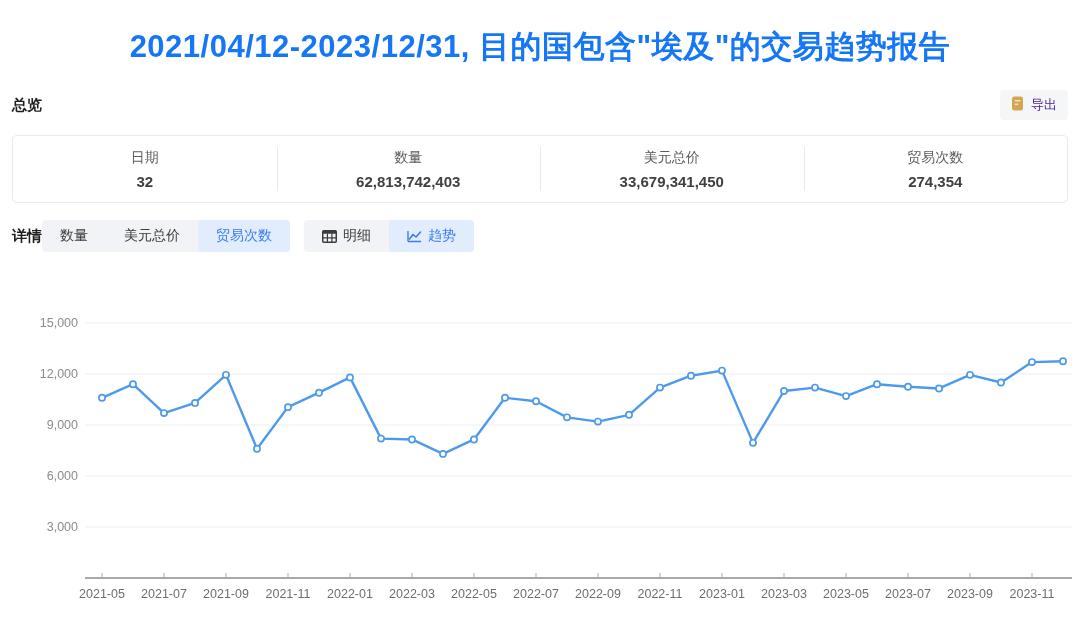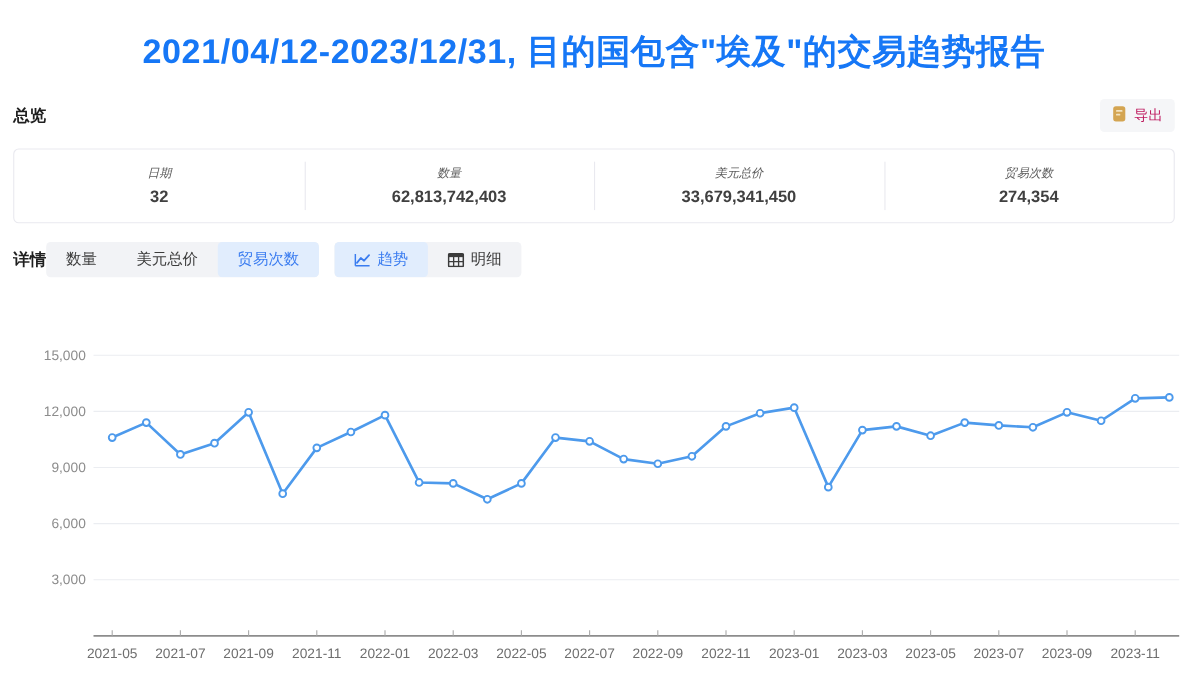--- a/index.html
+++ b/index.html
@@ -9,31 +9,31 @@
 
   .report-title { position:absolute; top:26px; left:0; width:100%;
     text-align:center; font-size:31px; font-weight:bold; color:#1677f6;
     letter-spacing:0.5px; }
 
   .overview-bar { position:absolute; top:90px; left:12px; right:12px;
     display:flex; justify-content:space-between; align-items:center; height:30px; }
   .section-heading { font-size:15px; font-weight:bold; color:#1f1f1f; }
 
   .export-btn { display:flex; align-items:center; gap:6px; background:#f5f6f8;
-    border:none; border-radius:4px; padding:6px 11px; font-size:13px; color:#be185d;
+    border:none; border-radius:4px; padding:6px 11px; font-size:13px; color:#4c1d95;
     cursor:pointer; font-family:inherit; }
 
   .stats-card { position:absolute; top:135px; left:12px; right:12px; height:68px;
     border:1px solid #e9e9ef; border-radius:5px; background:#fff;
     display:flex; align-items:stretch; }
   .stat-col { flex:1; display:flex; flex-direction:column; justify-content:center;
     align-items:center; position:relative; gap:6px; }
   .stat-col + .stat-col::before { content:""; position:absolute; left:0; top:11px;
     bottom:11px; width:1px; background:#e9e9ef; }
-  .stat-label { font-size:11px; color:#5c5c5c;font-style:italic; }
+  .stat-label { font-size:14px; color:#5c5c5c; }
   .stat-value { font-size:15px; font-weight:bold; color:#404040; }
 
   .details-bar { position:absolute; top:220px; left:12px; right:12px; height:32px;
     display:flex; align-items:center; }
   .tab-groups { display:flex; gap:14px; }
   .tab-group { display:flex; background:#f2f3f6; border-radius:4px; overflow:hidden; }
   .tab { display:flex; align-items:center; gap:6px; padding:7px 18px; font-size:14px;
     color:#3c3c3c; cursor:pointer; border-radius:4px; white-space:nowrap; }
   .tab.active { background:#e1edfd; color:#3a7cf0; }
   .tab .ticon { display:inline-flex; }
@@ -89,41 +89,41 @@
           <span>数量</span>
         </div>
         <div class="tab">
           <span>美元总价</span>
         </div>
         <div class="tab active">
           <span>贸易次数</span>
         </div>
       </div>
       <div class="tab-group">
-        <div class="tab active">
-          <span class="ticon">
-            <svg width="15" height="13" viewBox="0 0 15 13">
-                <polyline points="1,11.5 1,1" fill="none" stroke="#3a7cf0" stroke-width="1.4"></polyline>
-                <polyline points="1,11.5 14,11.5" fill="none" stroke="#3a7cf0" stroke-width="1.4"></polyline>
-                <polyline points="2.5,9 6,4.5 9,7 13.5,2" fill="none" stroke="#3a7cf0" stroke-width="1.6" stroke-linejoin="round" stroke-linecap="round"></polyline>
-              </svg>
-          </span>
-          <span>趋势</span>
-        </div>
         <div class="tab">
           <span class="ticon">
             <svg width="15" height="13" viewBox="0 0 15 13">
                 <rect x="0.75" y="0.75" width="13.5" height="11.5" rx="1" fill="none" stroke="#3c3c3c" stroke-width="1.5"></rect>
                 <rect x="0.75" y="0.75" width="13.5" height="3" fill="#3c3c3c"></rect>
                 <line x1="5.4" y1="3.5" x2="5.4" y2="12" stroke="#3c3c3c" stroke-width="1.2"></line>
                 <line x1="9.9" y1="3.5" x2="9.9" y2="12" stroke="#3c3c3c" stroke-width="1.2"></line>
                 <line x1="1" y1="7.8" x2="14" y2="7.8" stroke="#3c3c3c" stroke-width="1.2"></line>
               </svg>
           </span>
           <span>明细</span>
+        </div>
+        <div class="tab active">
+          <span class="ticon">
+            <svg width="15" height="13" viewBox="0 0 15 13">
+                <polyline points="1,11.5 1,1" fill="none" stroke="#3a7cf0" stroke-width="1.4"></polyline>
+                <polyline points="1,11.5 14,11.5" fill="none" stroke="#3a7cf0" stroke-width="1.4"></polyline>
+                <polyline points="2.5,9 6,4.5 9,7 13.5,2" fill="none" stroke="#3a7cf0" stroke-width="1.6" stroke-linejoin="round" stroke-linecap="round"></polyline>
+              </svg>
+          </span>
+          <span>趋势</span>
         </div>
       </div>
     </div>
   </div>
 
   <div class="chart-wrap">
     <svg id="chart" width="1080" height="333" viewBox="0 0 1080 333">
         <line x1="85" y1="232" x2="1072" y2="232" stroke="#ebedf1" stroke-width="1"></line>
         <text x="78" y="236" text-anchor="end" font-size="12.5" fill="#8c8c8c">3,000</text>
         <line x1="85" y1="181" x2="1072" y2="181" stroke="#ebedf1" stroke-width="1"></line>

